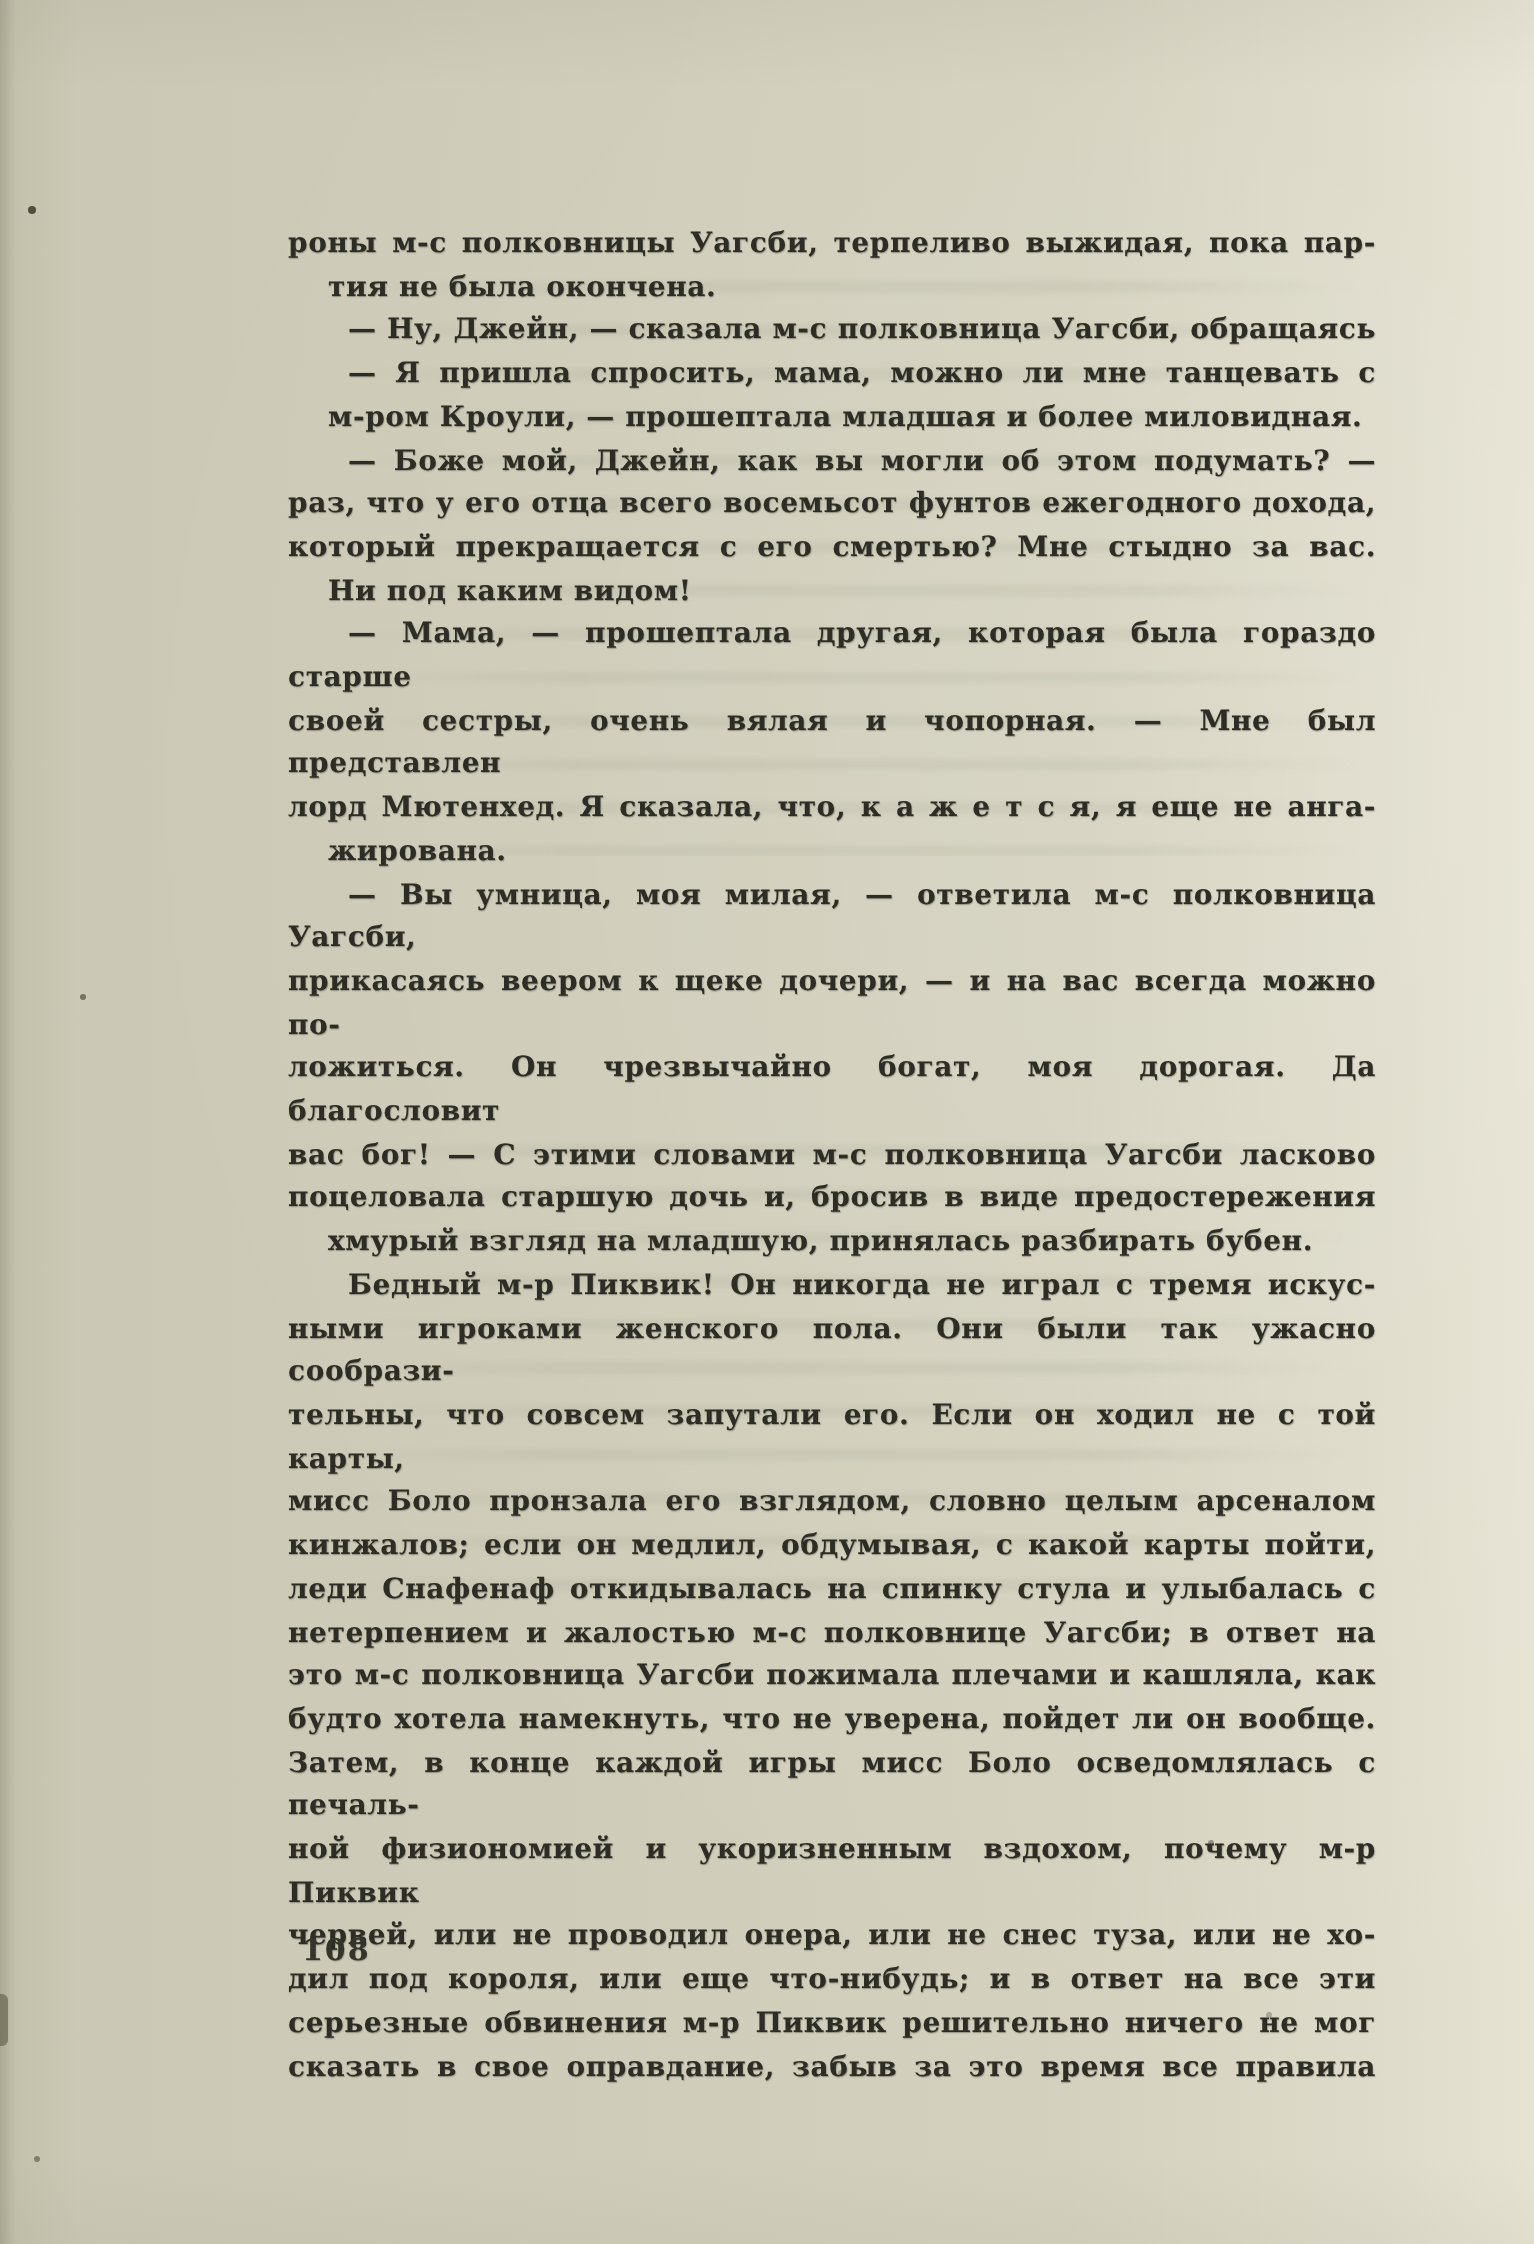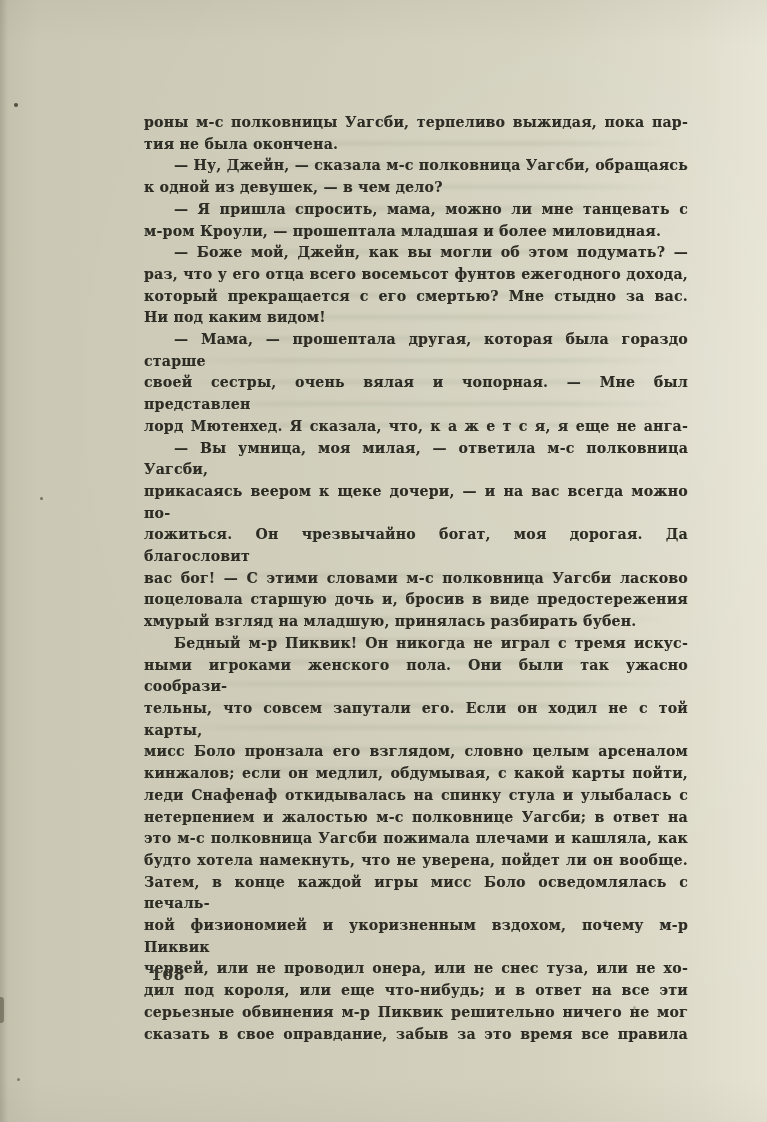--- a/index.html
+++ b/index.html
@@ -25,21 +25,21 @@
   .ghost.g1 { left:175px; top:128px; width:505px; height:300px; }
   .ghost.g2 { left:165px; top:560px; width:510px; height:250px; }
   .textblock { position:absolute; left:144px; top:112px; width:544px; }
   .line {
     margin:0; font-weight:700; font-size:14px; line-height:21.7px;
     color:#2e2d25; letter-spacing:0.3px;
     text-align:justify; text-align-last:justify;
     text-shadow:0.3px 0.3px 0.6px rgba(46,45,37,0.4);
   }
   .line.indent { text-indent:30px; }
-  .line.para-end { text-align-last:left; }
+  .line.para-end { text-align-last:left;margin-left:20px; }
   .page-number {
     position:absolute; left:151px; top:966px;
     font-size:15px; font-weight:700; color:#35342b; letter-spacing:1px;
     text-shadow:0.3px 0.3px 0.5px rgba(46,45,37,0.35);
   }
   .speck { position:absolute; border-radius:50%; background:#3a392c; pointer-events:none; }
   .speck.s1 { left:14px;  top:103px;  width:4px; height:4px; opacity:.85; }
   .speck.s2 { left:40px;  top:497px;  width:3px; height:3px; opacity:.6; }
   .speck.s3 { left:17px;  top:1078px; width:3px; height:3px; opacity:.5; }
   .speck.s4 { left:604px; top:920px;  width:3px; height:3px; opacity:.45; }
@@ -59,30 +59,30 @@
 
 <div class="scan">
   <div class="edge-shade"></div>
   <div class="ghost g1"></div>
   <div class="ghost g2"></div>
 
   <div class="textblock">
       <p class="line">роны м-с полковницы Уагсби, терпеливо выжидая, пока пар-</p>
       <p class="line para-end">тия не была окончена.</p>
       <p class="line indent">— Ну, Джейн, — сказала м-с полковница Уагсби, обращаясь</p>
-      <p class="line para-end">к одной из девушек, — в чем дело?</p>
       <p class="line indent">— Я пришла спросить, мама, можно ли мне танцевать с</p>
       <p class="line para-end">м-ром Кроули, — прошептала младшая и более миловидная.</p>
       <p class="line indent">— Боже мой, Джейн, как вы могли об этом подумать? —</p>
       <p class="line">раз, что у его отца всего восемьсот фунтов ежегодного дохода,</p>
       <p class="line">который прекращается с его смертью? Мне стыдно за вас.</p>
       <p class="line para-end">Ни под каким видом!</p>
       <p class="line indent">— Мама, — прошептала другая, которая была гораздо старше</p>
       <p class="line">своей сестры, очень вялая и чопорная. — Мне был представлен</p>
       <p class="line">лорд Мютенхед. Я сказала, что, к а ж е т с я, я еще не анга-</p>
+      <p class="line para-end">жирована.</p>
       <p class="line indent">— Вы умница, моя милая, — ответила м-с полковница Уагсби,</p>
       <p class="line">прикасаясь веером к щеке дочери, — и на вас всегда можно по-</p>
       <p class="line">ложиться. Он чрезвычайно богат, моя дорогая. Да благословит</p>
       <p class="line">вас бог! — С этими словами м-с полковница Уагсби ласково</p>
       <p class="line">поцеловала старшую дочь и, бросив в виде предостережения</p>
       <p class="line para-end">хмурый взгляд на младшую, принялась разбирать бубен.</p>
       <p class="line indent">Бедный м-р Пиквик! Он никогда не играл с тремя искус-</p>
       <p class="line">ными игроками женского пола. Они были так ужасно сообрази-</p>
       <p class="line">тельны, что совсем запутали его. Если он ходил не с той карты,</p>
       <p class="line">мисс Боло пронзала его взглядом, словно целым арсеналом</p>

